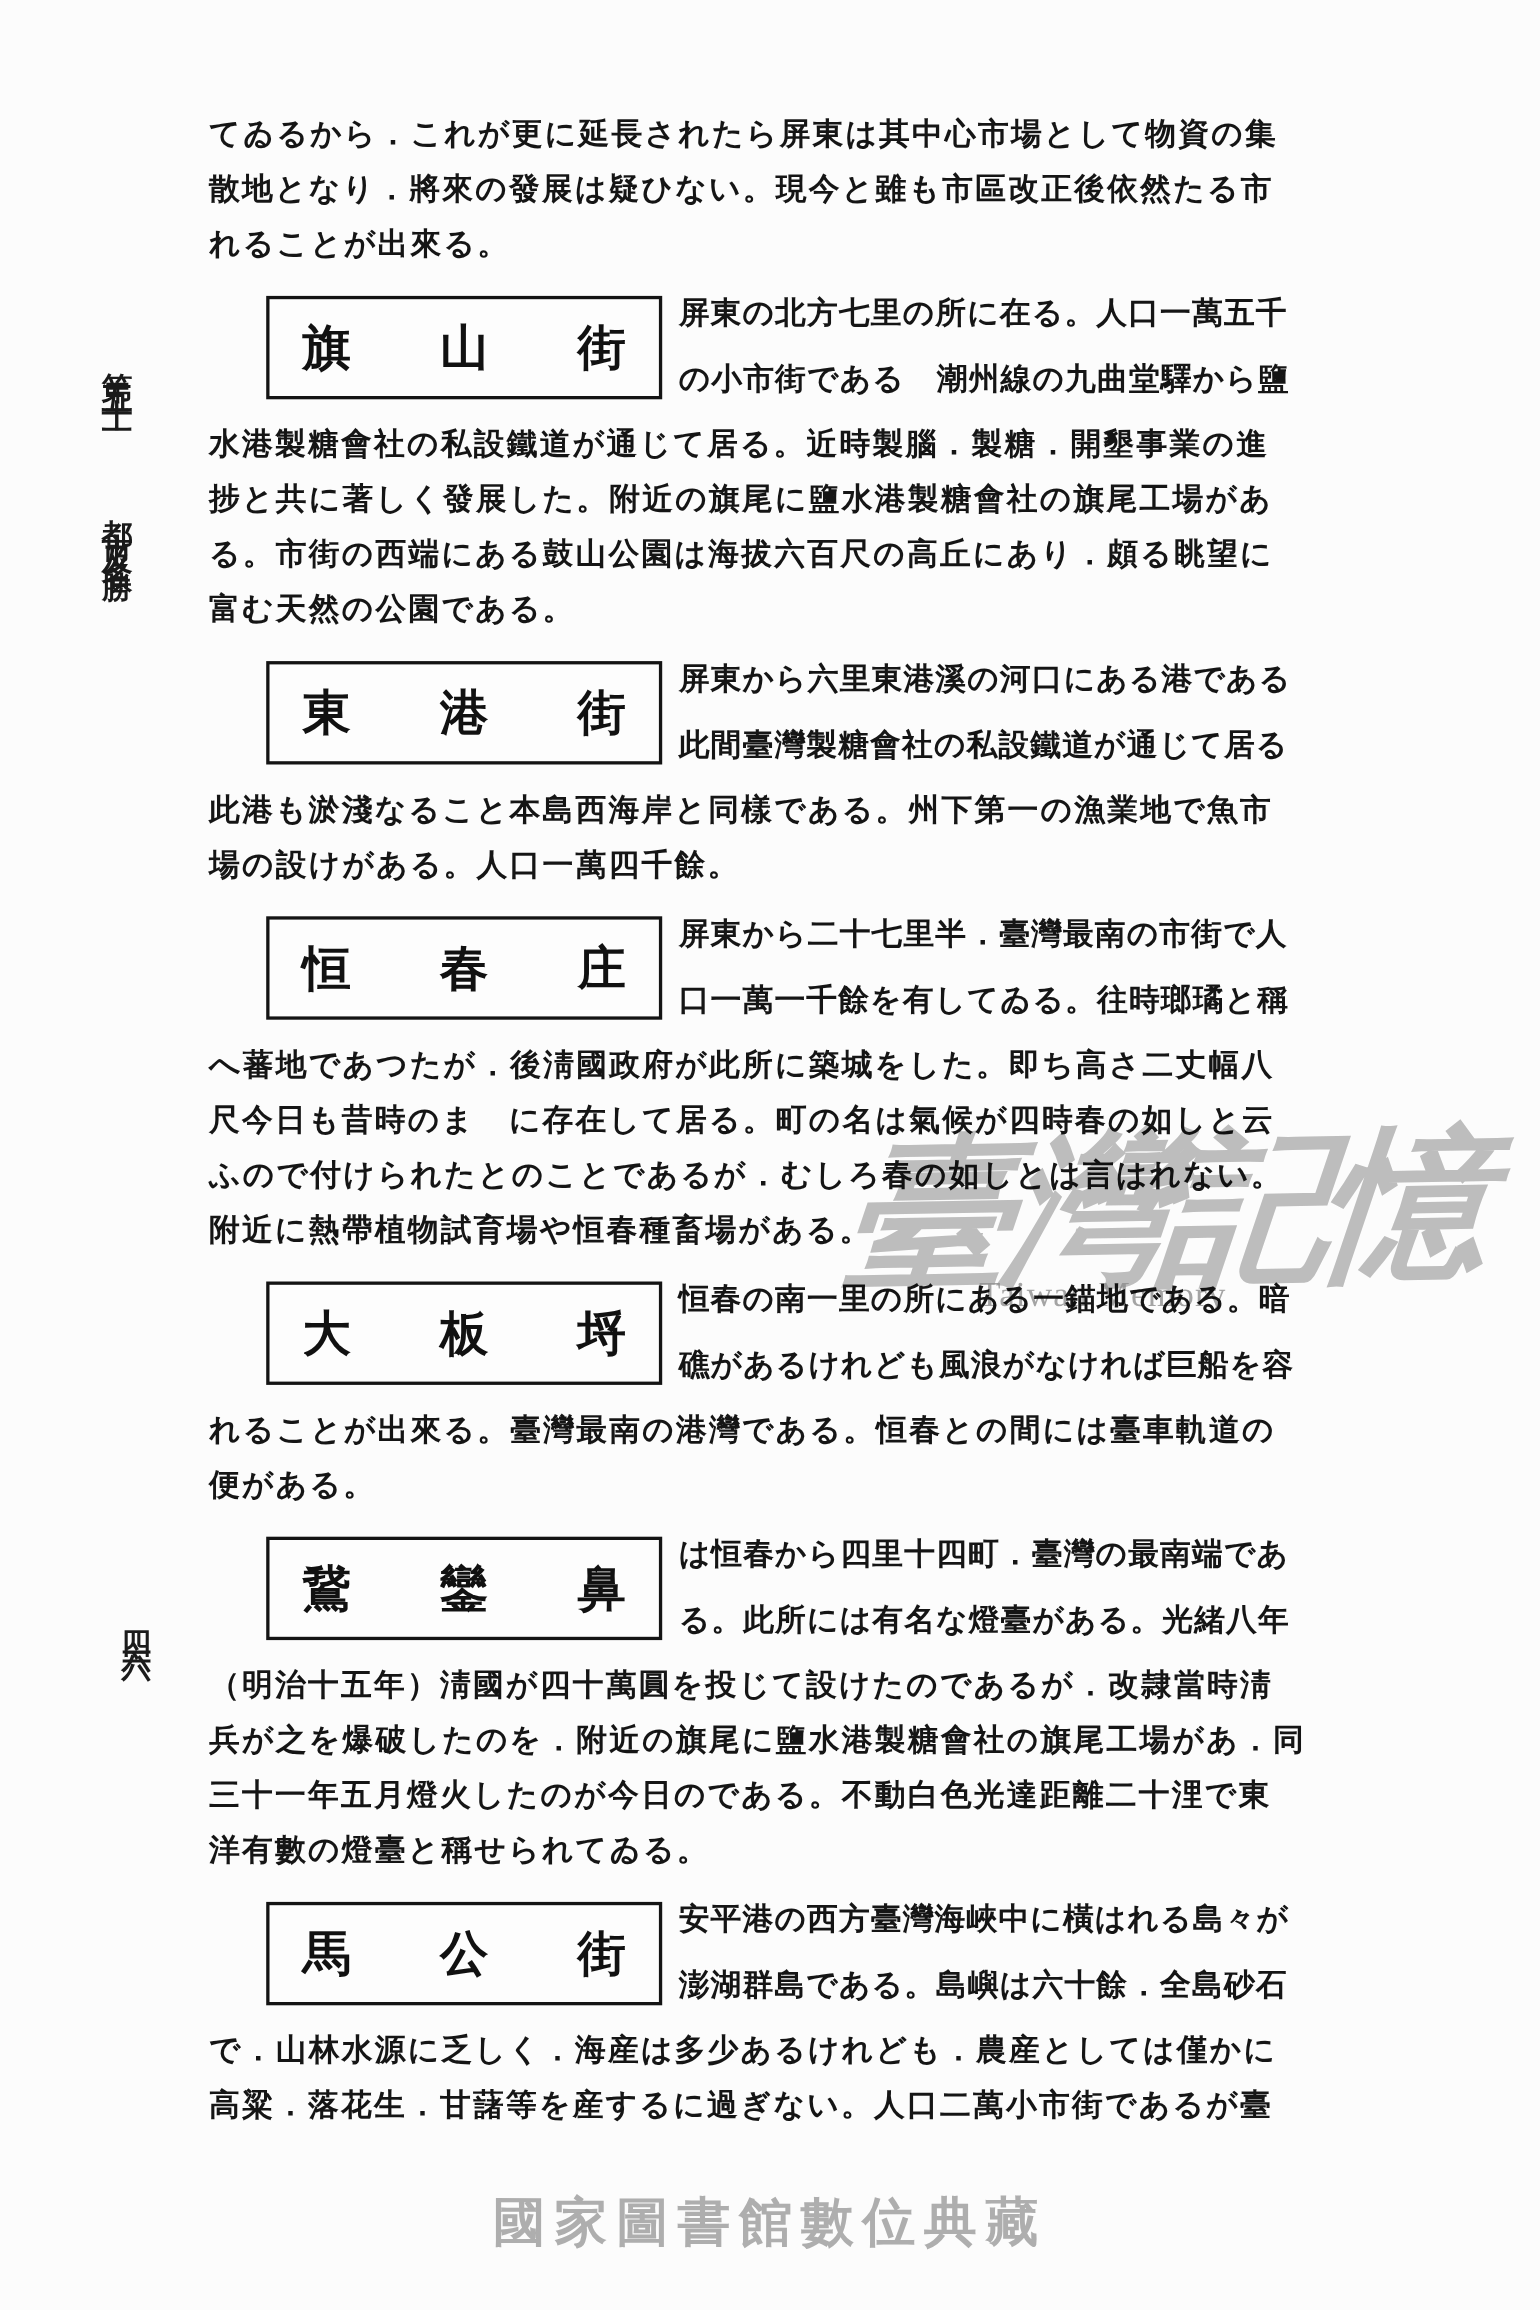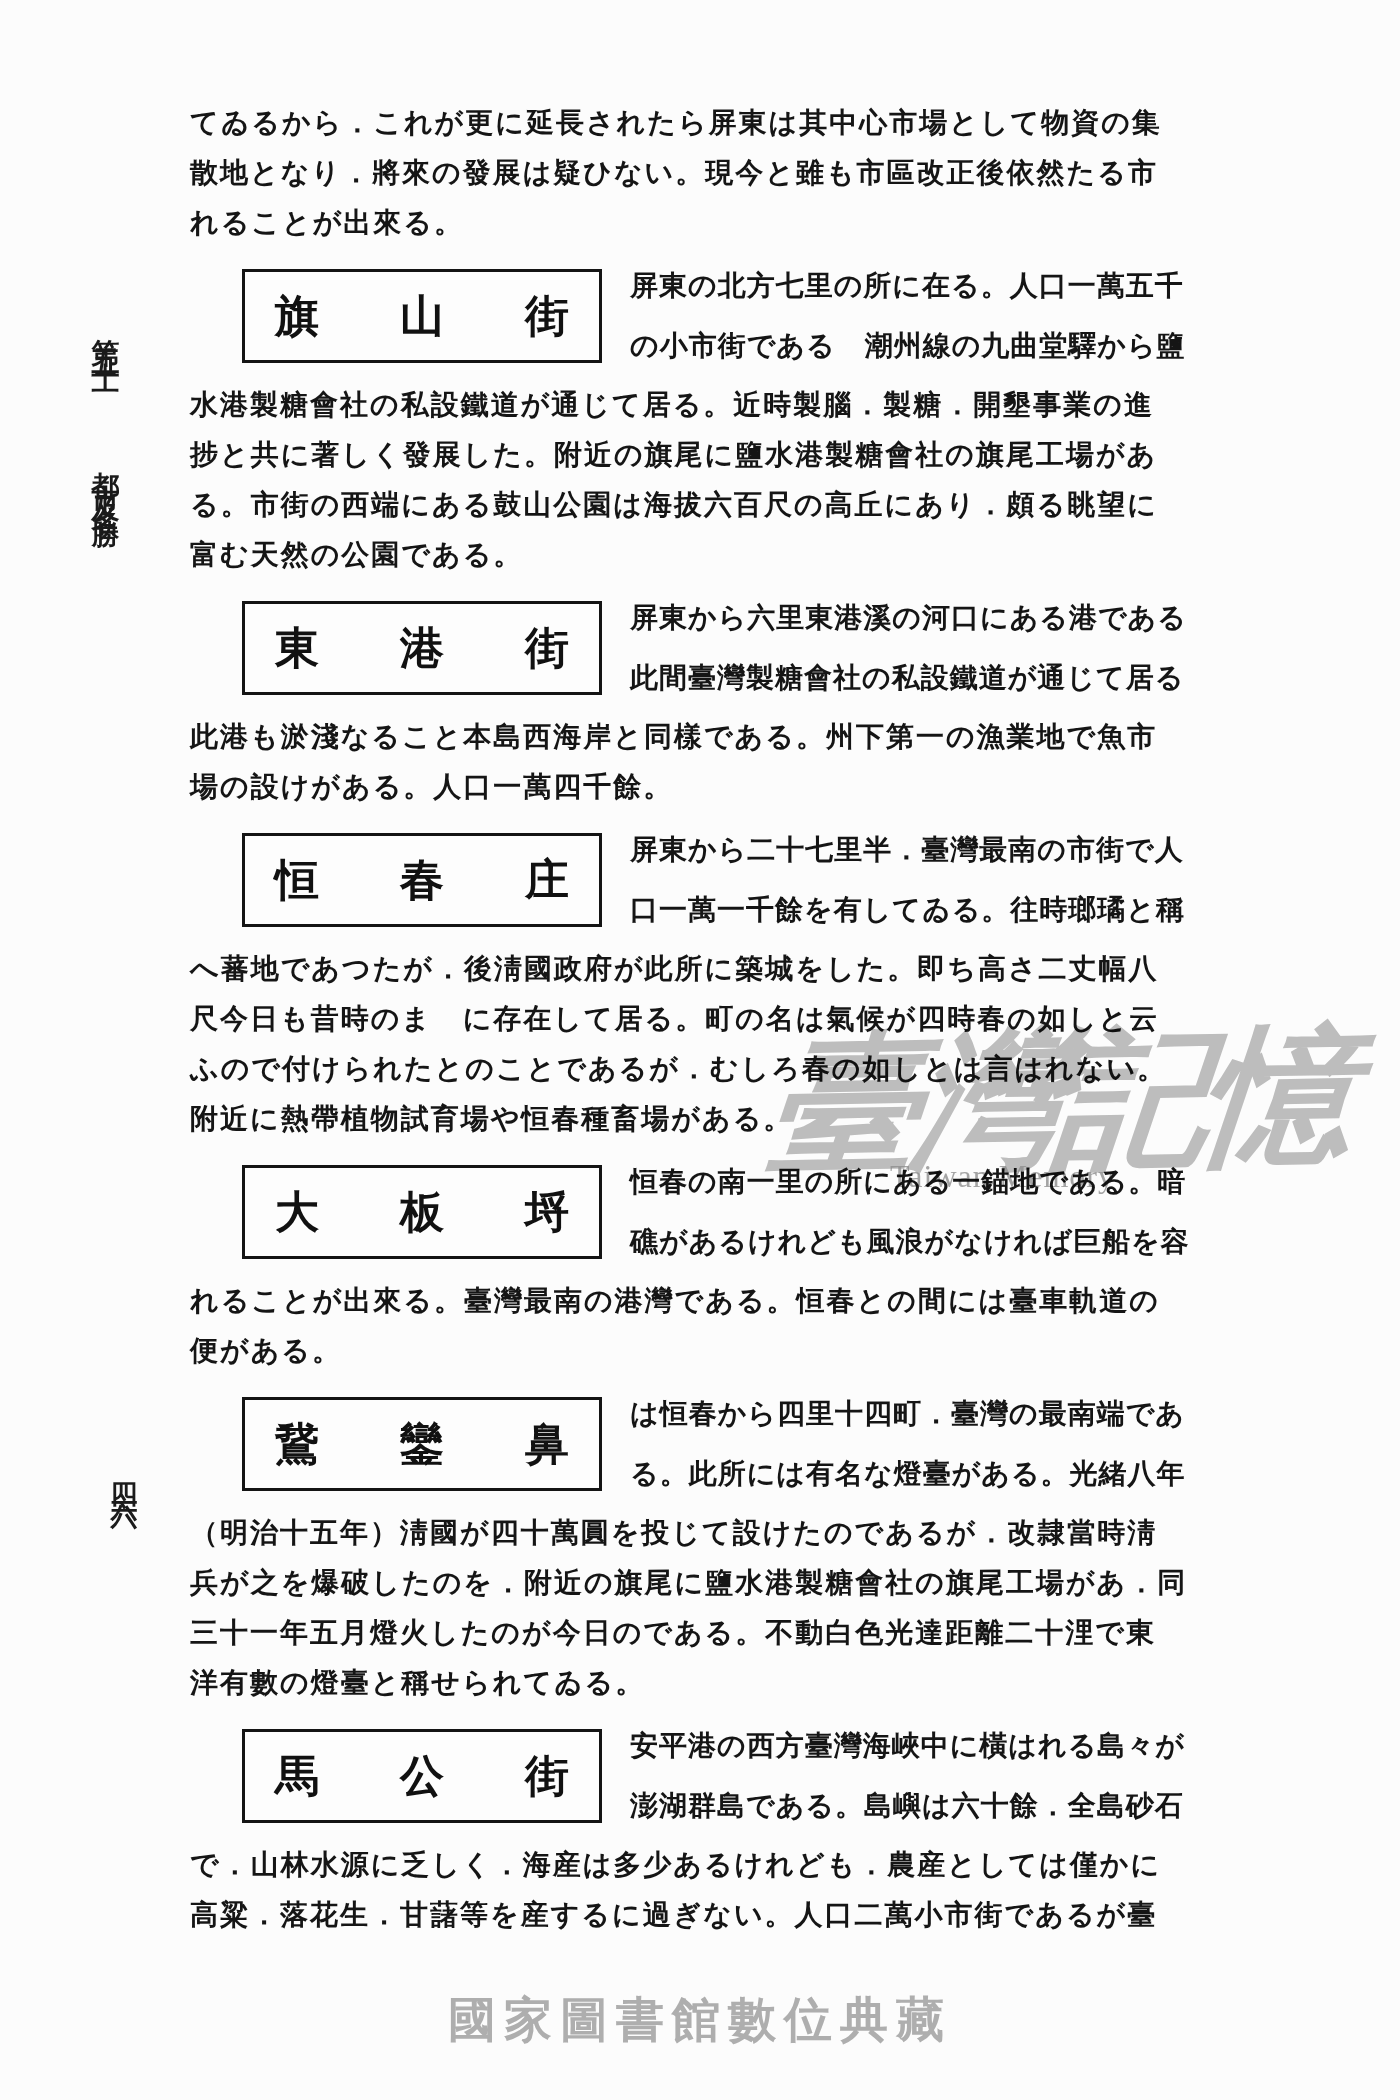--- a/index.html
+++ b/index.html
@@ -35,21 +35,21 @@
   }
   .box-row{display:flex;align-items:center;margin:8px 0 4px 0;min-height:120px;}
   .tbox{
     width:360px;min-width:360px;height:94px;
     border:3px solid #141414;box-sizing:border-box;
     display:flex;align-items:center;justify-content:space-between;
     padding:0 30px;margin-left:52px;
     font-size:44px;font-weight:700;color:#111;
     background:#fdfdfd;
   }
-  .side{margin-left:28px;flex:1;}
+  .side{margin-left:15px;flex:1;}
   .side .bline{line-height:60px;letter-spacing:1px;}
 
   
   .watermark{position:absolute;left:770px;top:1020px;width:640px;pointer-events:none;
     mix-blend-mode:multiply;}
   .wm-script{
     font-size:150px;line-height:160px;font-weight:700;font-style:italic;
     color:#8d8d8d;opacity:.55;white-space:nowrap;
     transform:skewX(-6deg) rotate(-1deg);
     letter-spacing:-6px;

